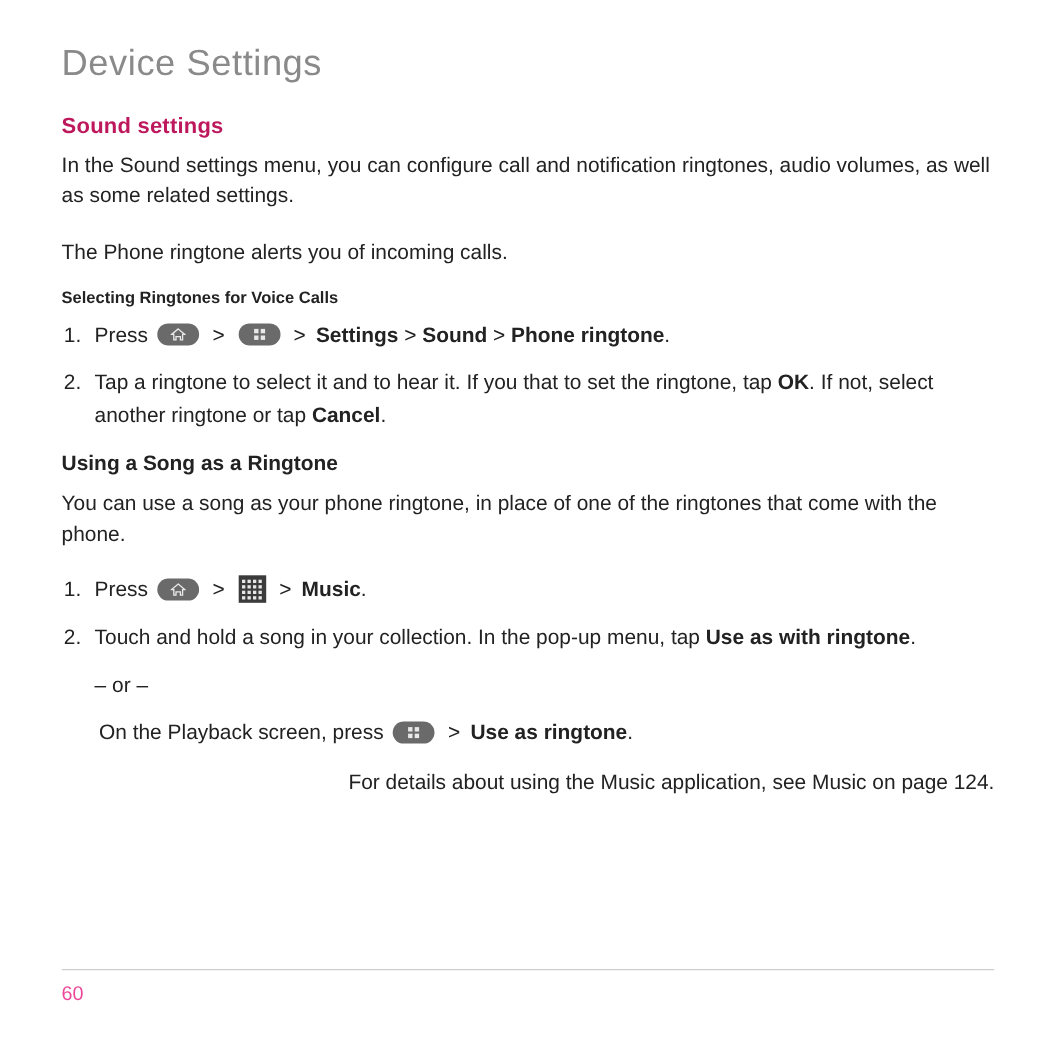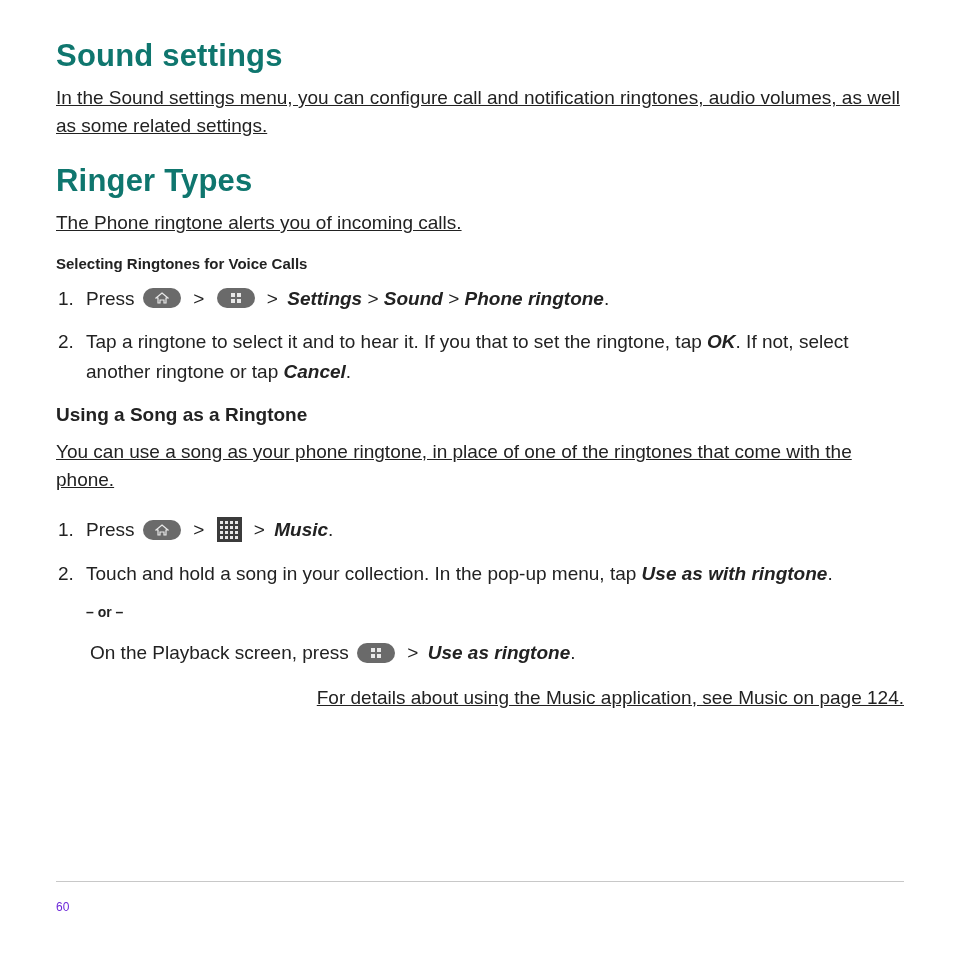--- a/index.html
+++ b/index.html
@@ -18,32 +18,31 @@
     box-sizing: border-box;
   }
   .page-title {
     font-size: 33px;
     font-weight: 300;
     color: #8a8a8a;
     letter-spacing: 0.5px;
     margin: 0 0 28px 0;
   }
   .section-heading {
-    font-size: 31px;
+    font-size: 20px;
     font-weight: 600;
-    color: #0f766e;
+    color: #be185d;
     margin: 0 0 10px 0;
     letter-spacing: 0.2px;
   }
   .body-text {
     font-size: 19px;
     line-height: 1.45;
     margin: 0 0 24px 0;
     color: #222;
-    text-decoration: underline;
   }
   .sub-heading {
     font-size: 15px;
     font-weight: 700;
     margin: 18px 0 12px 0;
   }
   .sub-heading-med {
     font-size: 19px;
     font-weight: 600;
     margin: 18px 0 12px 0;
@@ -96,53 +95,52 @@
     display: grid;
     grid-template-columns: repeat(4, 3px);
     grid-template-rows: repeat(4, 3px);
     gap: 2px;
   }
   .square .grid-dots span {
     width: 3px;
     height: 3px;
     background: #e6e6e6;
   }
-  .bold { font-weight: 700; font-style: italic; }
+  .bold { font-weight: 700; }
   .indent {
     margin-left: 30px;
-    font-size: 14px;
+    font-size: 19px;
     line-height: 1.55;
     margin-bottom: 14px;
-    font-weight: bold;
   }
   .footer-line {
     position: absolute;
     left: 56px;
     right: 50px;
     bottom: 72px;
     border-top: 1px solid #c8c8c8;
   }
   .page-number {
     position: absolute;
     left: 56px;
     bottom: 40px;
-    font-size: 12px;
-    color: #6d28d9;
+    font-size: 18px;
+    color: #ec4899;
   }
   .chev { margin: 0 4px; }
 </style>
 </head>
 <body>
 
 <div class="page">
+  <h1 class="page-title">Device Settings</h1>
 
   <h2 class="section-heading">Sound settings</h2>
   <p class="body-text">In the Sound settings menu, you can configure call and notification ringtones, audio volumes, as well as some related settings.</p>
 
-  <h2 class="section-heading">Ringer Types</h2>
   <p class="body-text" style="margin-bottom:18px;">The Phone ringtone alerts you of incoming calls.</p>
 
   <h3 class="sub-heading">Selecting Ringtones for Voice Calls</h3>
 
   <ol>
     <li>
       <span>Press </span>
       <span class="inline-icon pill">
         <svg width="14" height="12" viewBox="0 0 14 12">
             <path d="M7 1 L13 6 L11 6 L11 11 L9 11 L9 8 L5 8 L5 11 L3 11 L3 6 L1 6 Z" fill="none" stroke="#e8e8e8" stroke-width="1.2"></path>

